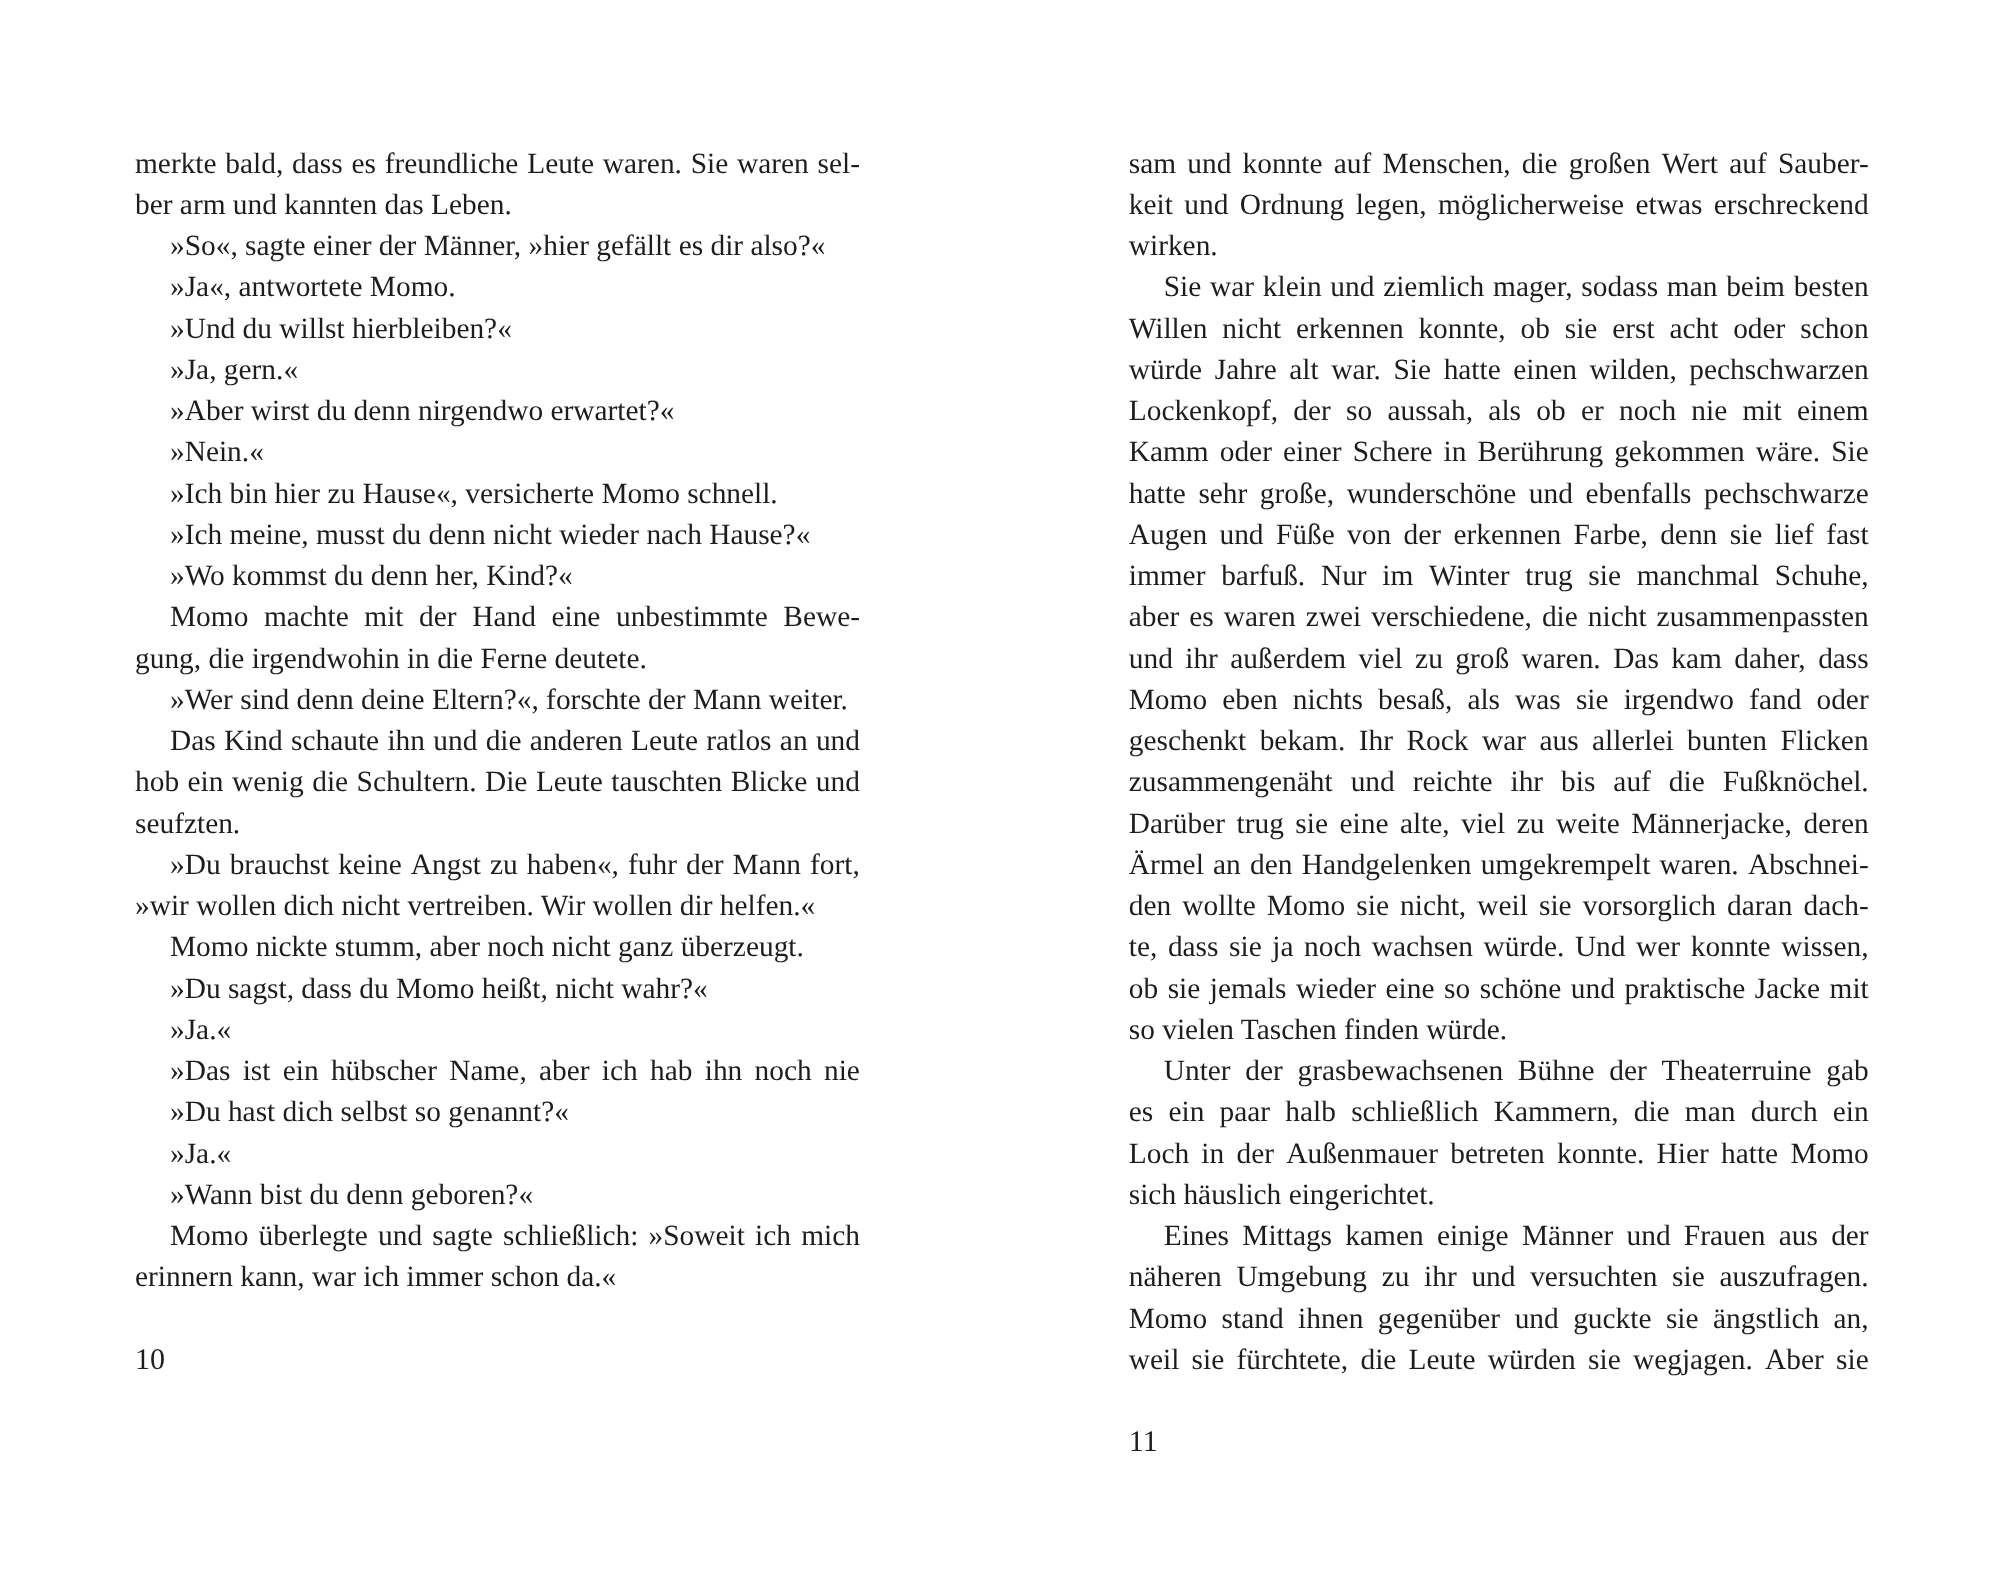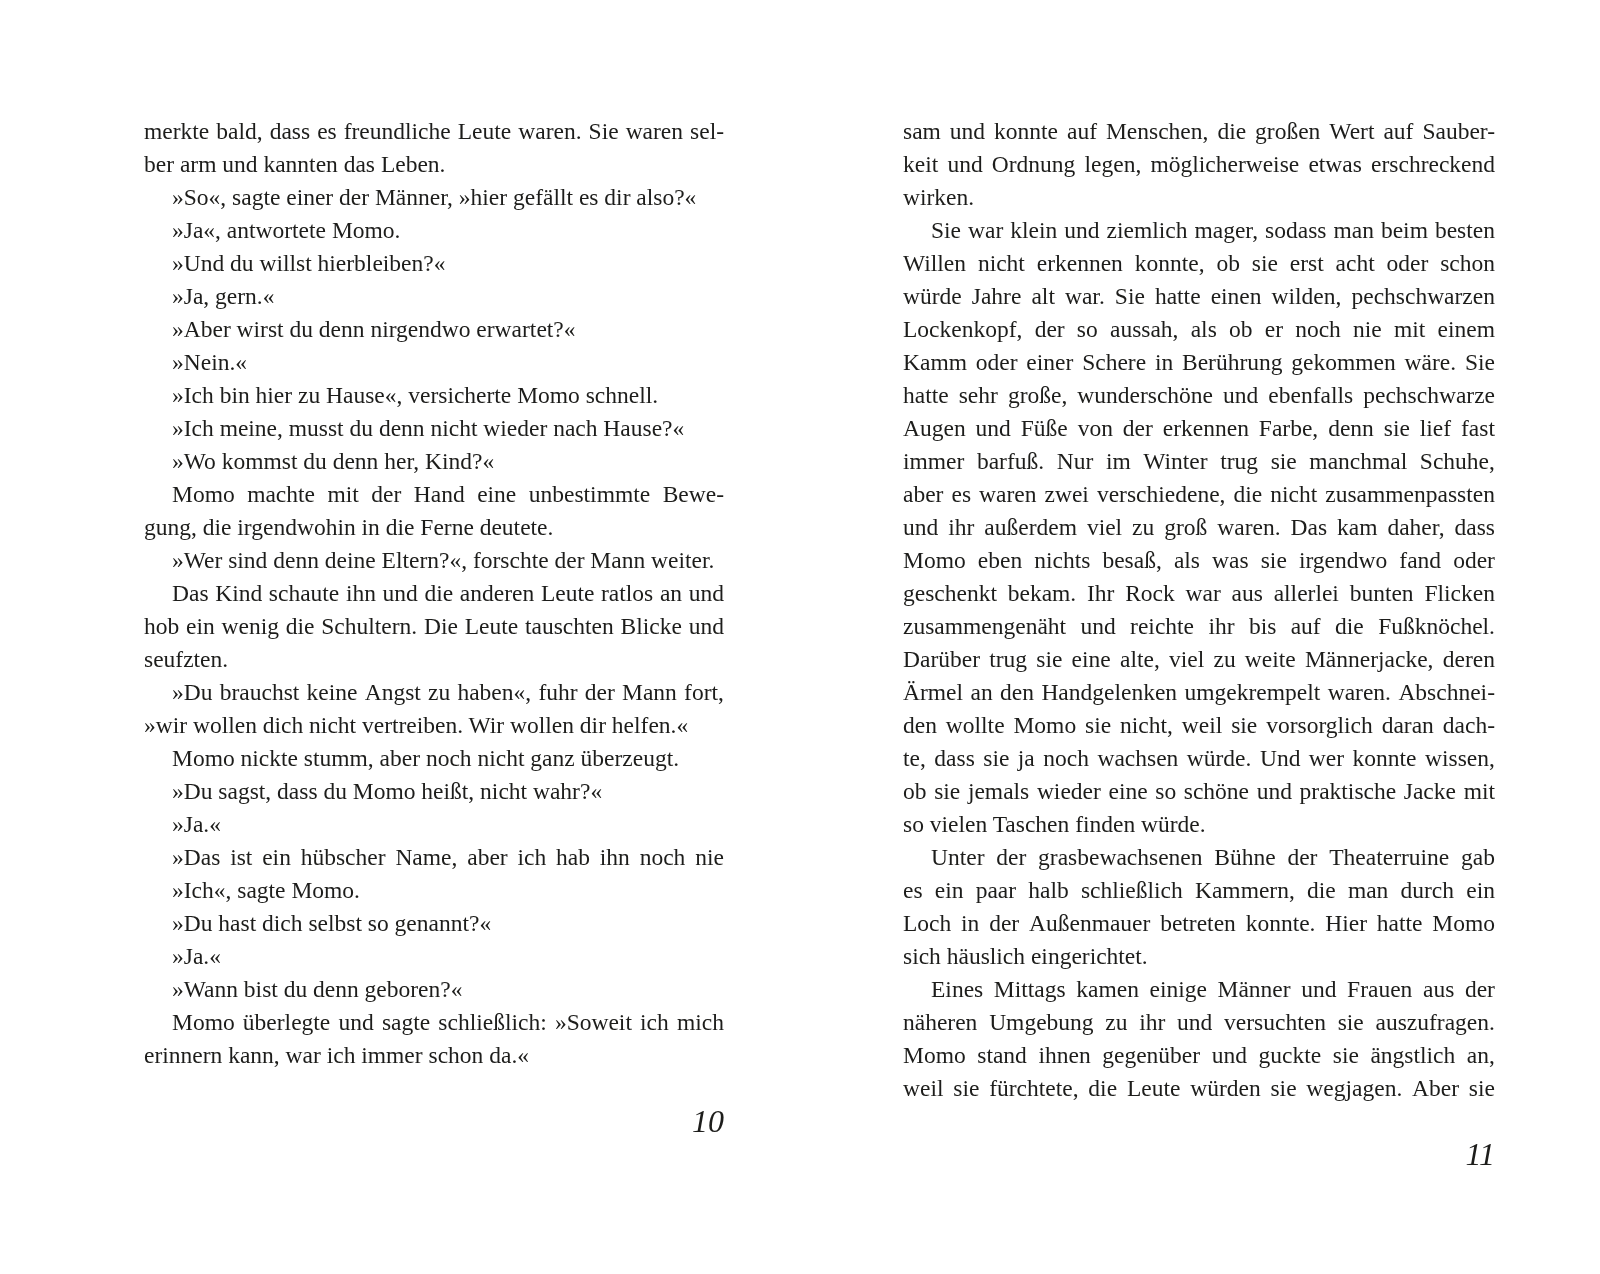--- a/index.html
+++ b/index.html
@@ -13,41 +13,40 @@
     background: #ffffff;
     font-family: "Liberation Serif", serif;
     color: #1d1d1b;
     overflow: hidden;
   }
   .page {
     position: absolute;
     top: 115px;
     font-size: 23.5px;
   }
-  .page.left  { left: 108px; width: 580px; margin-left: 36px; }
+  .page.left  { left: 108px; width: 580px; }
   .page.right { left: 903px; width: 592px; }
   .line {
     display: flex;
     justify-content: space-between;
     height: 33px;
     line-height: 33px;
     white-space: pre;
   }
   .line.end {
     display: block;
     white-space: pre;
   }
   .line.indent { padding-left: 28px; }
   .pagenum {
     margin-top: 33px;
     height: 33px;
     line-height: 33px;
-    text-align: right;
-    font-style: italic;
-    font-size: 32px;
+    text-align: left;
+    font-size: 24px;
   }
 </style>
 </head>
 <body>
 
 <div>
   <section class="page left">
     <div class="lines">
         <div class="line"><span>merkte</span><span>bald,</span><span>dass</span><span>es</span><span>freundliche</span><span>Leute</span><span>waren.</span><span>Sie</span><span>waren</span><span>sel-</span></div>
         <div class="line end">ber arm und kannten das Leben.</div>
@@ -65,21 +64,20 @@
         <div class="line indent end">»Wer sind denn deine Eltern?«, forschte der Mann weiter.</div>
         <div class="line indent"><span>Das</span><span>Kind</span><span>schaute</span><span>ihn</span><span>und</span><span>die</span><span>anderen</span><span>Leute</span><span>ratlos</span><span>an</span><span>und</span></div>
         <div class="line"><span>hob</span><span>ein</span><span>wenig</span><span>die</span><span>Schultern.</span><span>Die</span><span>Leute</span><span>tauschten</span><span>Blicke</span><span>und</span></div>
         <div class="line end">seufzten.</div>
         <div class="line indent"><span>»Du</span><span>brauchst</span><span>keine</span><span>Angst</span><span>zu</span><span>haben«,</span><span>fuhr</span><span>der</span><span>Mann</span><span>fort,</span></div>
         <div class="line end">»wir wollen dich nicht vertreiben. Wir wollen dir helfen.«</div>
         <div class="line indent end">Momo nickte stumm, aber noch nicht ganz überzeugt.</div>
         <div class="line indent end">»Du sagst, dass du Momo heißt, nicht wahr?«</div>
         <div class="line indent end">»Ja.«</div>
         <div class="line indent"><span>»Das</span><span>ist</span><span>ein</span><span>hübscher</span><span>Name,</span><span>aber</span><span>ich</span><span>hab</span><span>ihn</span><span>noch</span><span>nie</span></div>
-        <div class="line indent end">»Ich«, sagte Momo.</div>
         <div class="line indent end">»Du hast dich selbst so genannt?«</div>
         <div class="line indent end">»Ja.«</div>
         <div class="line indent end">»Wann bist du denn geboren?«</div>
         <div class="line indent"><span>Momo</span><span>überlegte</span><span>und</span><span>sagte</span><span>schließlich:</span><span>»Soweit</span><span>ich</span><span>mich</span></div>
         <div class="line end">erinnern kann, war ich immer schon da.«</div>
       </div>
     <div class="pagenum">10</div>
   </section>
   <section class="page right">
     <div class="lines">

